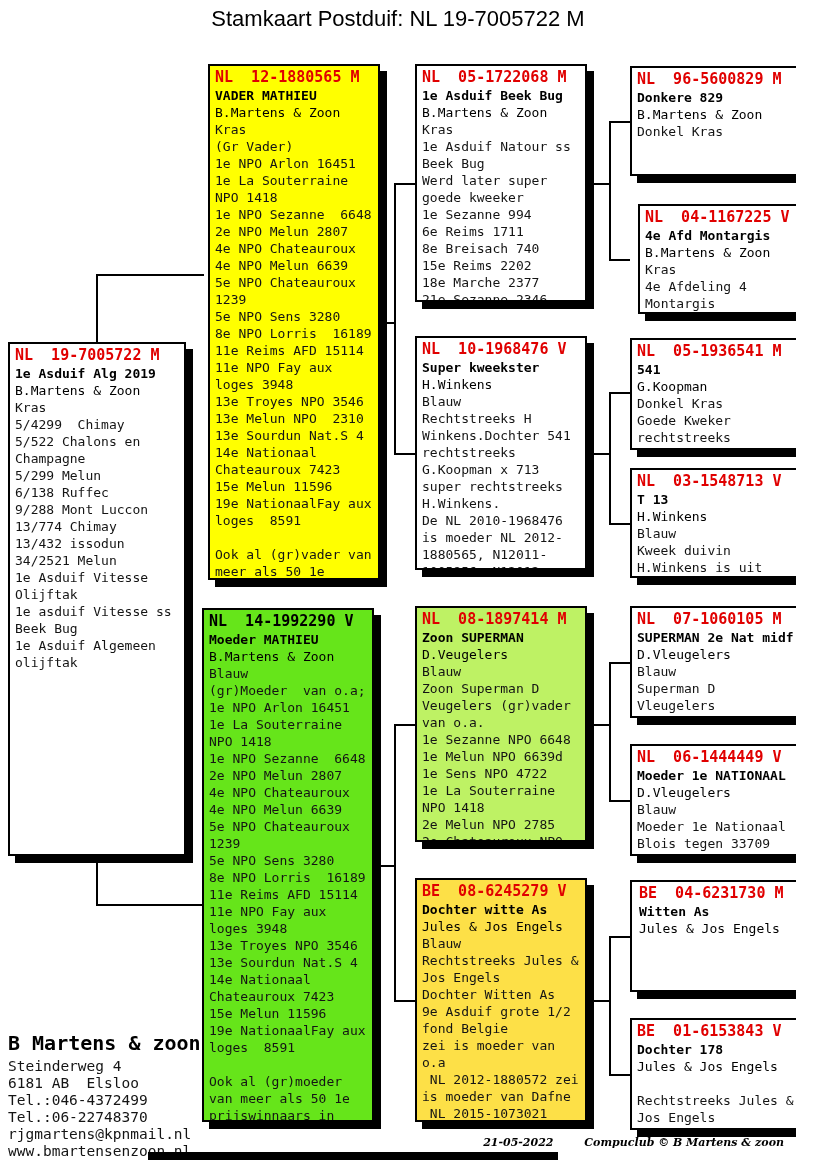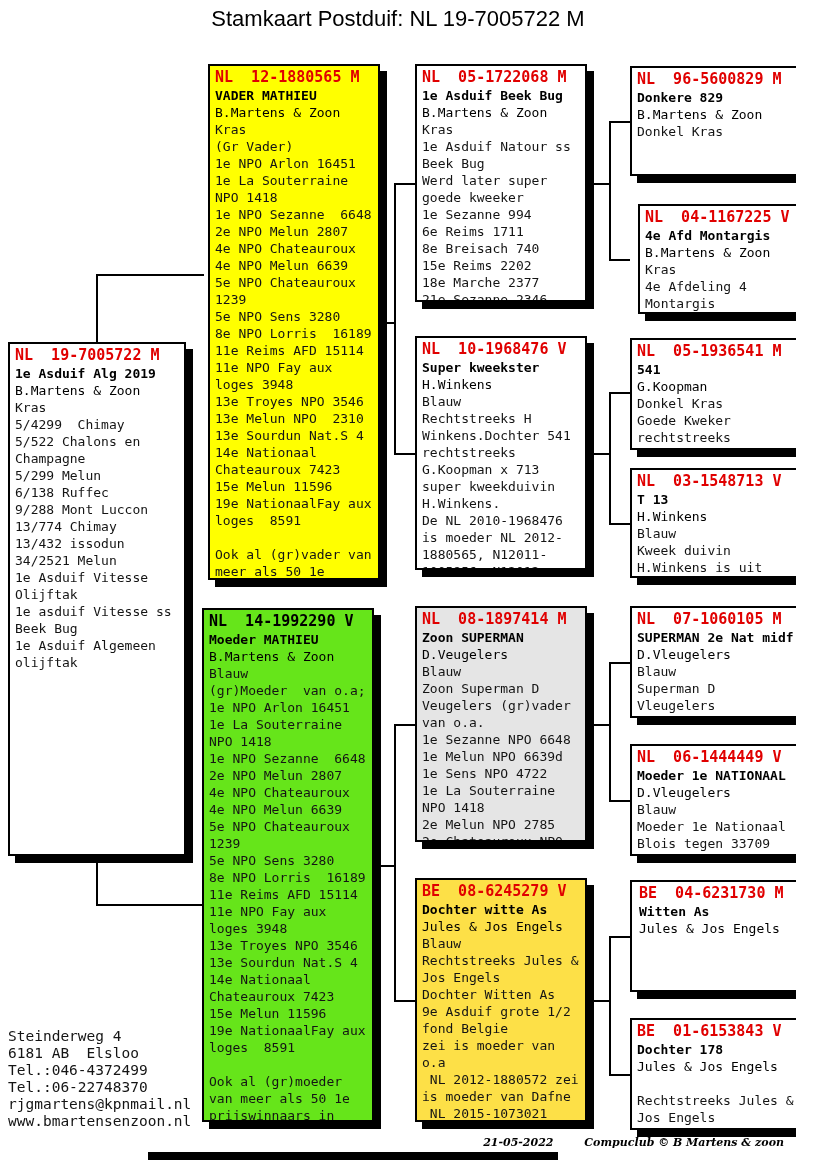--- a/index.html
+++ b/index.html
@@ -6,21 +6,21 @@
   html,body { background:#fff; }
   body { font-family:"DejaVu Sans Mono", monospace; }
   .canvas { position:relative; width:796px; height:1172px; background:#ffffff; overflow:hidden; }
   .page-title { position:absolute; top:6px; left:0; width:100%; text-align:center;
                 font-family:"Liberation Sans", sans-serif; font-size:22px; color:#000; }
   .line { position:absolute; background:#000; }
   .box { position:absolute; border:2px solid #000; background:#fff;
          box-shadow:7px 7px 0 0 #000; padding:2px 5px; overflow:hidden; }
   .box.yellow    { background:#ffff00; }
   .box.green     { background:#66e51a; }
-  .box.violet    { background:#e5e5e5; }
+  .box.violet    { background:#bef264; }
   .box.darkgreen { background:#fde047; }
   .hdr { font-size:15px; font-weight:bold; color:#e00000; white-space:pre; line-height:19px; }
   .hdr.black { color:#000; }
   .ttl { font-size:13px; font-weight:bold; white-space:pre; line-height:17px; color:#000; }
   .own { font-size:13px; font-weight:normal; white-space:pre; line-height:17px; color:#000; }
   .ln  { font-size:13px; white-space:pre; line-height:17px; color:#141414; }
   .address { position:absolute; left:8px; top:1028px; color:#000; }
   .addr-name { font-size:20px; font-weight:bold; white-space:pre; line-height:30px; }
   .addr-line { font-size:14.5px; white-space:pre; line-height:17px; color:#141414; }
   .footer { position:absolute; top:1136px; right:12px; font-family:"DejaVu Serif", serif;
@@ -188,21 +188,21 @@
   <div class="box" style="left:415px;top:336px;width:172px;height:234px;">
     <div class="hdr">NL  10-1968476 V</div>
     <div class="ttl">Super kweekster</div>
     <div class="own">H.Winkens</div>
     <div>
         <div class="ln">Blauw</div>
         <div class="ln">Rechtstreeks H</div>
         <div class="ln">Winkens.Dochter 541</div>
         <div class="ln">rechtstreeks</div>
         <div class="ln">G.Koopman x 713</div>
-        <div class="ln">super kweekduivin</div>
+        <div class="ln">super rechtstreeks</div>
         <div class="ln">H.Winkens.</div>
         <div class="ln">De NL 2010-1968476</div>
         <div class="ln">is moeder NL 2012-</div>
         <div class="ln">1880565, N12011-</div>
         <div class="ln">1005856 ,N12012-</div>
       </div>
   </div>
 
   <div class="box violet" style="left:415px;top:606px;width:172px;height:236px;">
     <div class="hdr">NL  08-1897414 M</div>
@@ -317,20 +317,21 @@
     <div class="ttl">Dochter 178</div>
     <div class="own">Jules &amp; Jos Engels</div>
     <div>
         <div class="ln">&nbsp;</div>
         <div class="ln">Rechtstreeks Jules &amp;</div>
         <div class="ln">Jos Engels</div>
       </div>
   </div>
 
   <div class="address">
+    <div class="addr-name">B Martens &amp; zoon</div>
     <div>
         <div class="addr-line">Steinderweg 4</div>
         <div class="addr-line">6181 AB  Elsloo</div>
         <div class="addr-line">Tel.:046-4372499</div>
         <div class="addr-line">Tel.:06-22748370</div>
         <div class="addr-line">rjgmartens@kpnmail.nl</div>
         <div class="addr-line">www.bmartensenzoon.nl</div>
       </div>
   </div>
 

